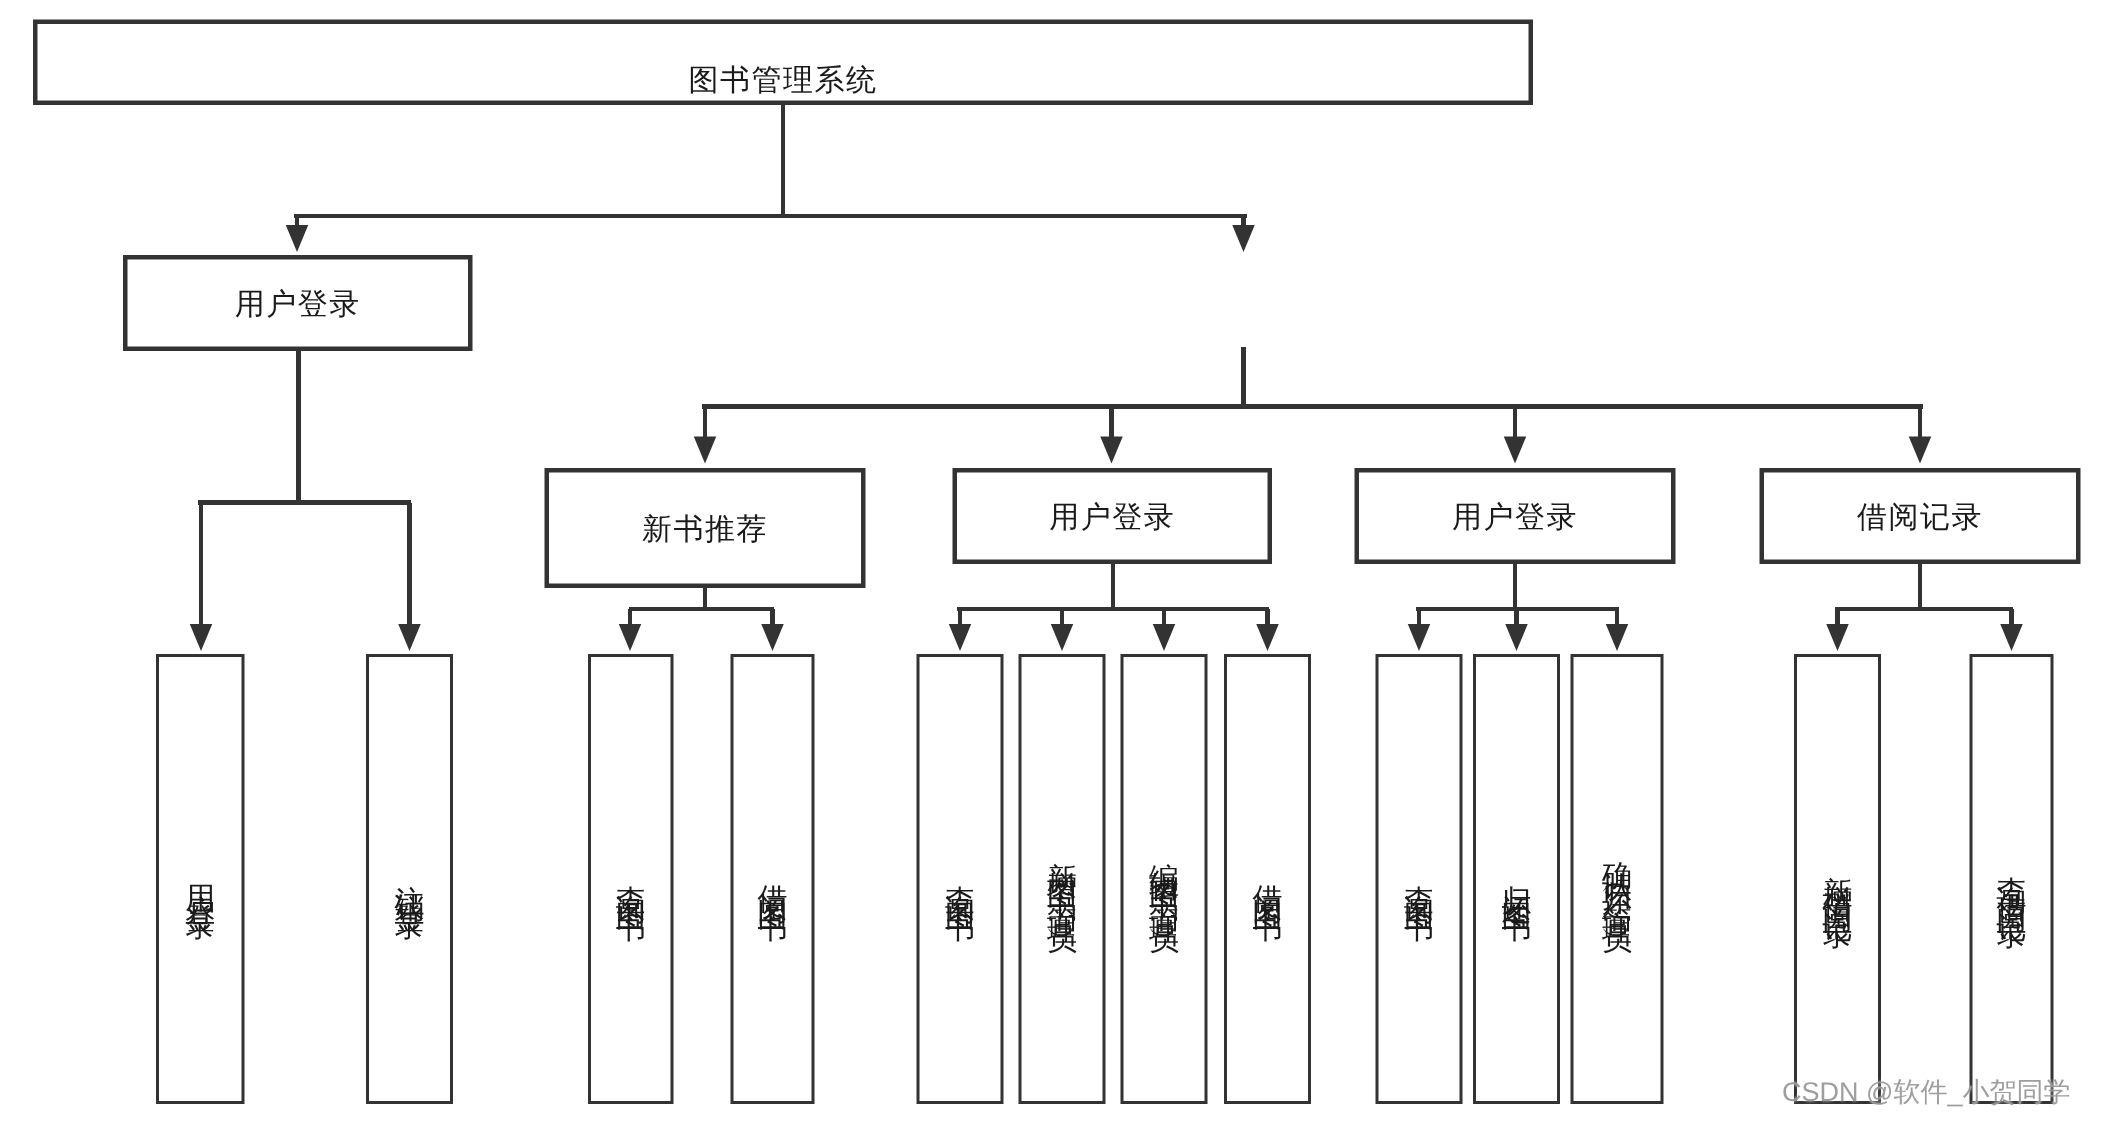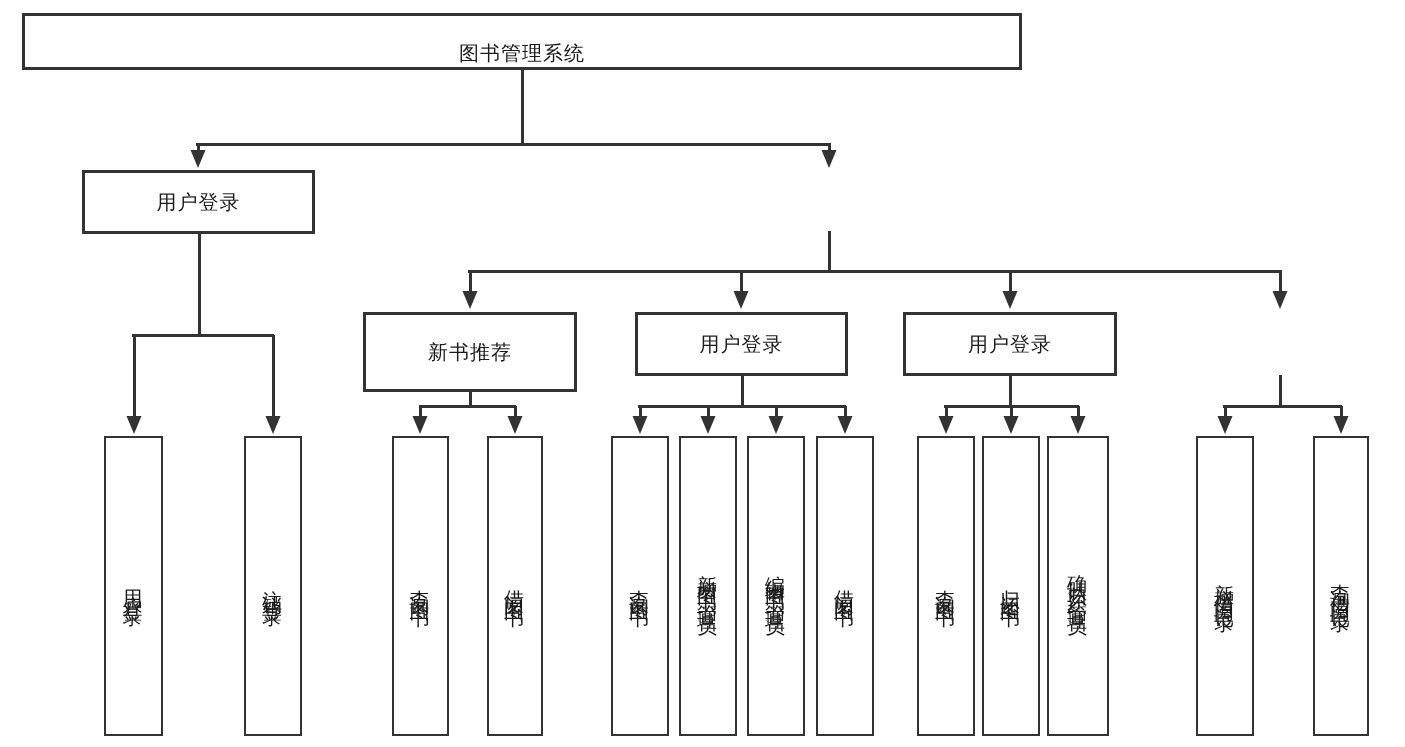--- a/index.html
+++ b/index.html
@@ -113,20 +113,23 @@
 
   <div class="box" style="left:363px; top:312px; width:214px; height:80px;">
     <span>新书推荐</span>
   </div>
   <div class="box" style="left:635px; top:312px; width:213px; height:64px;">
     <span>用户登录</span>
   </div>
   <div class="box" style="left:903px; top:312px; width:214px; height:64px;">
     <span>用户登录</span>
   </div>
+  <div class="box" style="left:1173px; top:312px; width:214px; height:64px;">
+    <span>借阅记录</span>
+  </div>
 
   <div class="box leaf" style="left:104px; width:59px;">
     <span>用户登录</span>
   </div>
   <div class="box leaf" style="left:244px; width:58px;">
     <span>注销登录</span>
   </div>
 
   <div class="box leaf" style="left:392px; width:57px;">
     <span>查询图书</span>
@@ -158,14 +161,15 @@
     <span>确认归还（管理员）</span>
   </div>
 
   <div class="box leaf" style="left:1196px; width:58px;">
     <span>新增借阅记录</span>
   </div>
   <div class="box leaf" style="left:1313px; width:56px;">
     <span>查询借阅记录</span>
   </div>
 
+  <div class="watermark">CSDN @软件_小贺同学</div>
 
 </div>
 
 </body></html>

